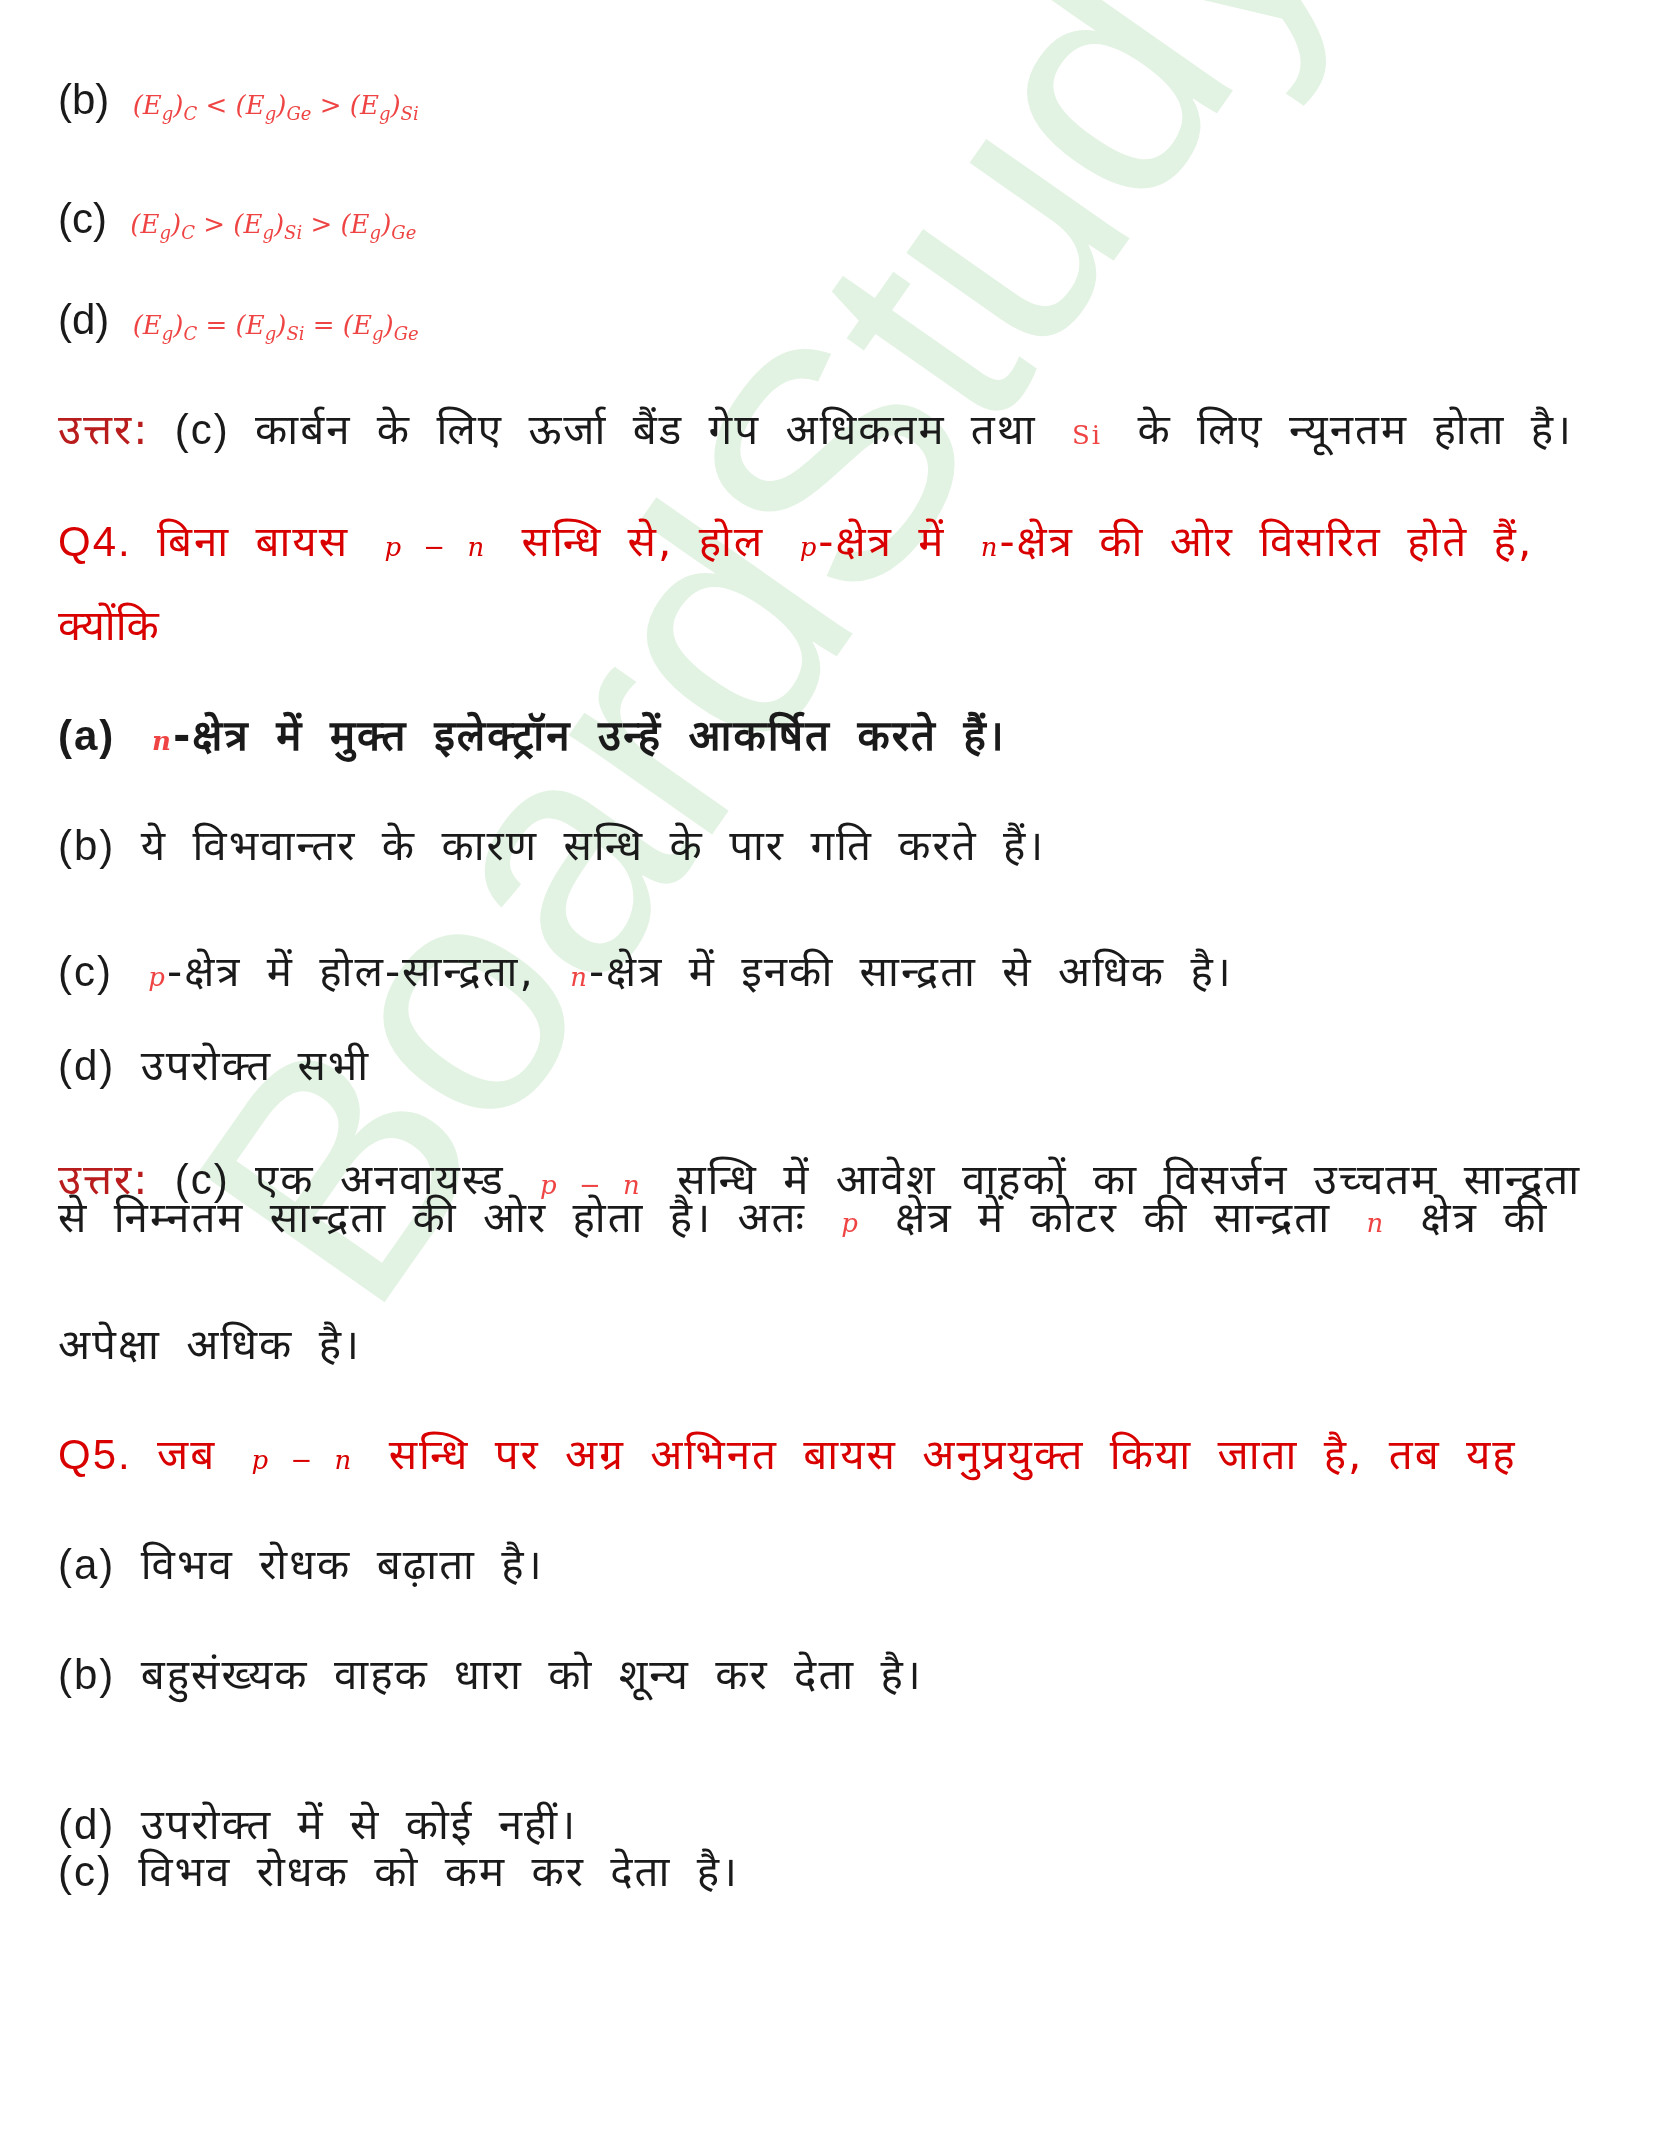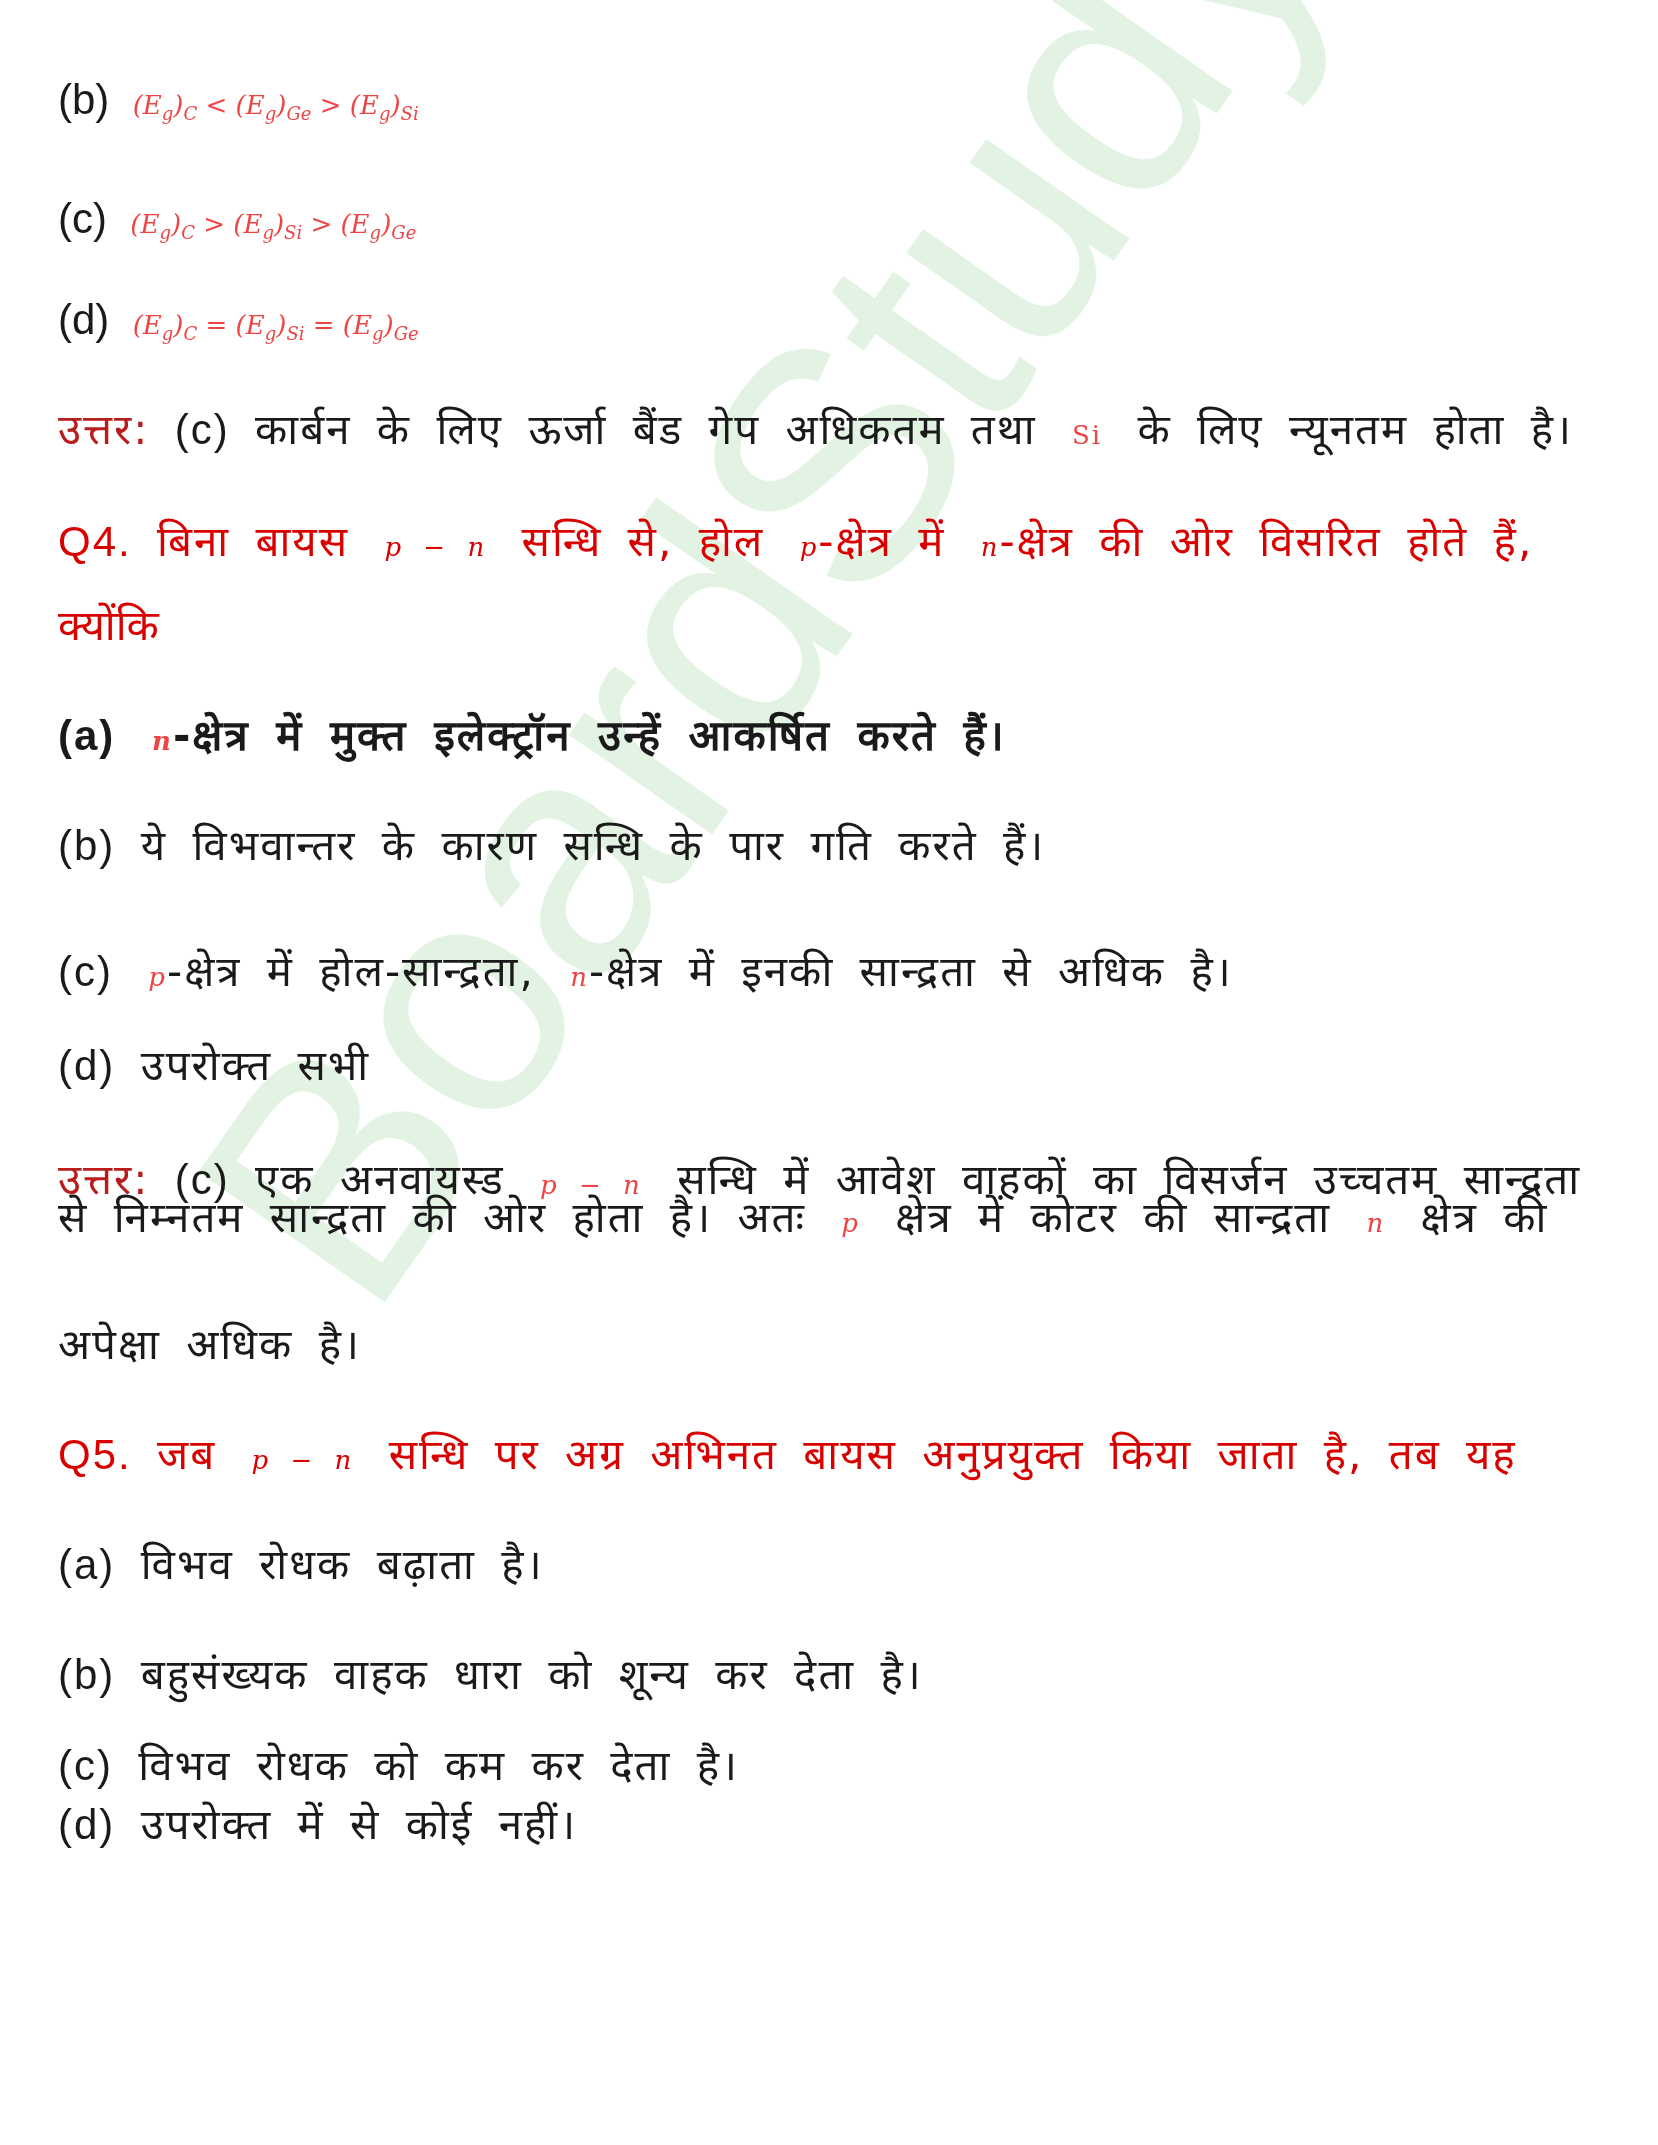--- a/index.html
+++ b/index.html
@@ -96,20 +96,20 @@
 </div>
 
 <div class="line wide" style="top:1535px;">
   <span class="label">(a)</span>
   <span>विभव रोधक बढ़ाता है।</span>
 </div>
 <div class="line wide" style="top:1645px;">
   <span class="label">(b)</span>
   <span>बहुसंख्यक वाहक धारा को शून्य कर देता है।</span>
 </div>
-<div class="line wide" style="top:1736px;">
+<div class="line wide" style="top:1842px;">
   <span class="label">(c)</span>
   <span>विभव रोधक को कम कर देता है।</span>
 </div>
 <div class="line wide" style="top:1795px;">
   <span class="label">(d)</span>
   <span>उपरोक्त में से कोई नहीं।</span>
 </div>
 
 </body></html>

